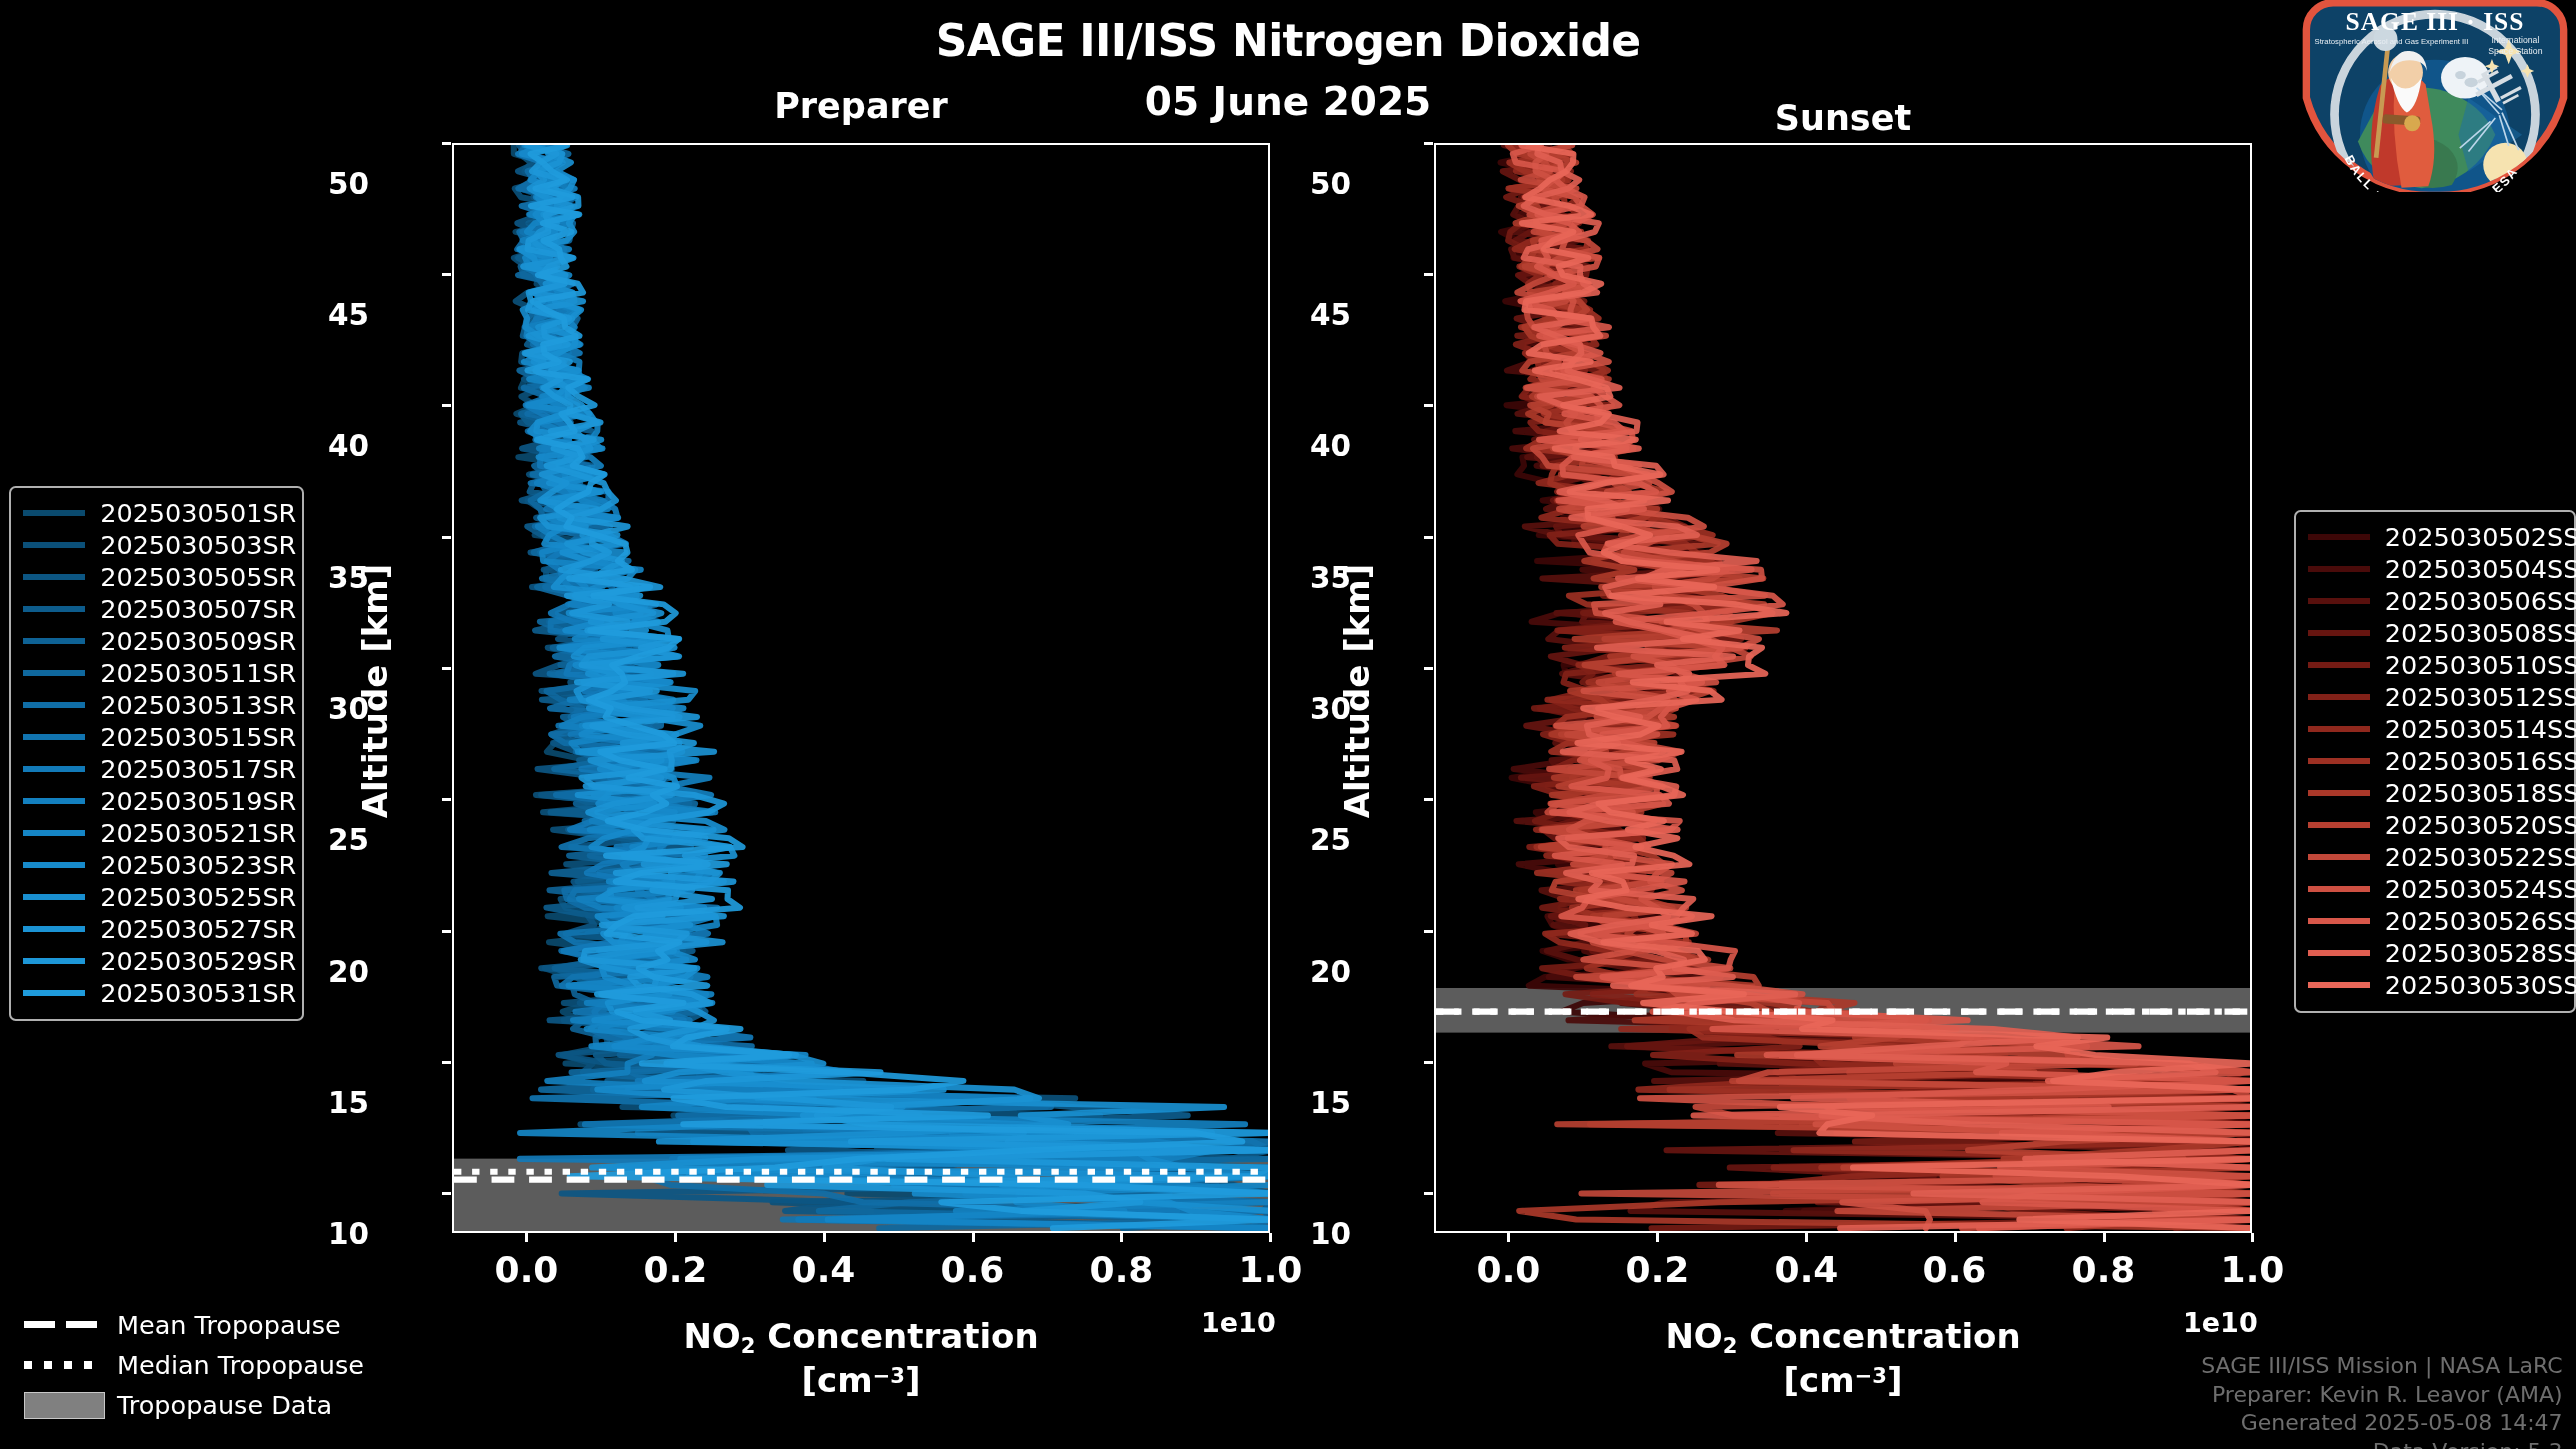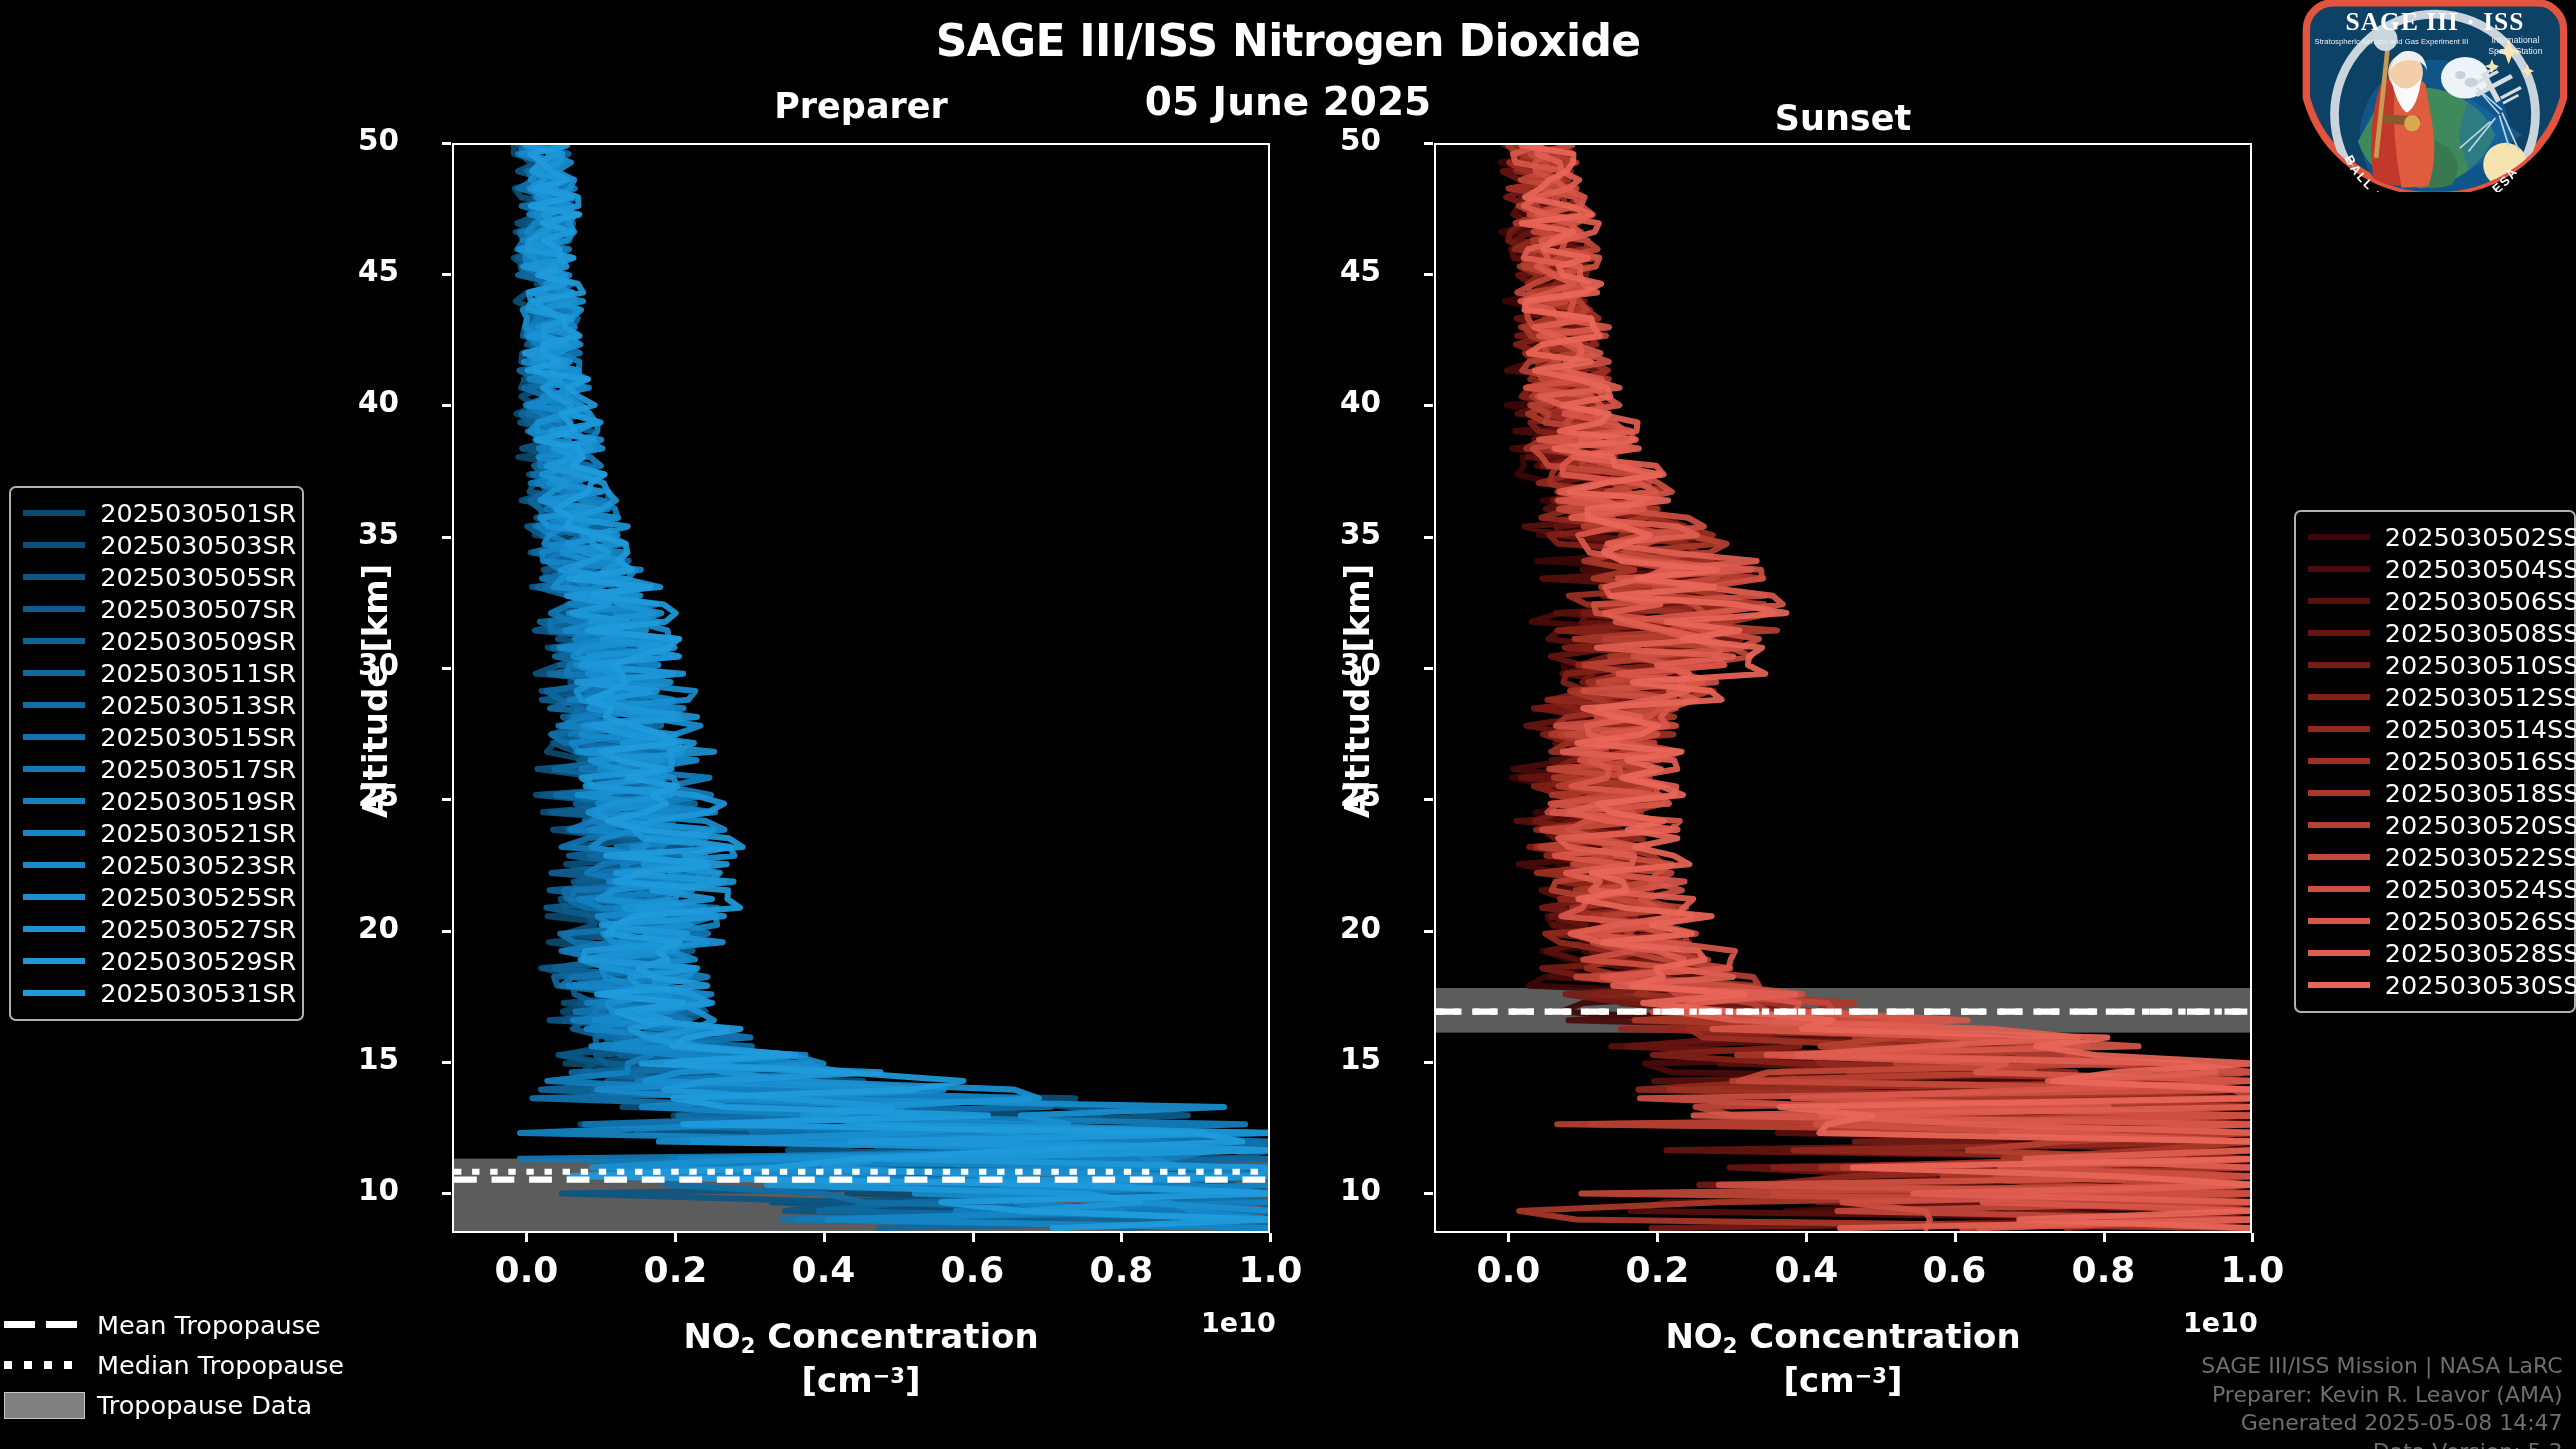--- a/index.html
+++ b/index.html
@@ -19,21 +19,21 @@
       font-size:35px;font-weight:bold;margin-top:12px;}
 
   
   .axes-frame{border:2.7px solid #fff;background:#000;box-sizing:border-box;}
   #axes-sunrise{left:452px;top:143px;width:818px;height:1090px;}
   #axes-sunset {left:1434px;top:143px;width:818px;height:1090px;}
 
   .plotclip{position:absolute;inset:0;overflow:hidden;}
 
   
-  .ytick-lab{font-size:29.5px;font-weight:bold;text-align:center;width:101px;}
+  .ytick-lab{font-size:29.5px;font-weight:bold;text-align:left;width:101px;margin-top:44px;}
   .xtick-lab{font-size:36px;font-weight:bold;text-align:center;width:107px;}
   .tickmark{background:#fff;}
   .ytickmark{width:9.4px;height:2.7px;}
   .xtickmark{width:2.7px;height:9.4px;}
 
   .axlabel{font-size:34px;font-weight:bold;text-align:center;line-height:1.25;}
   .offsetlab{font-size:27px;font-weight:bold;}
   .ylabel{font-size:34px;font-weight:bold;transform-origin:50% 50%;
           transform:rotate(-90deg);white-space:nowrap;}
 
@@ -44,21 +44,21 @@
   .legend-box{border:2px solid #b0b0b0;border-radius:6.7px;background:#000;
               padding:9.4px 12px;box-sizing:border-box;}
   .legend-row{display:flex;align-items:center;height:32px;}
   .legend-swatch{width:62px;height:6px;flex:none;}
   .legend-text{font-size:25.5px;margin-left:14.8px;white-space:nowrap;}
   #legend-sunrise{left:9.4px;top:486px;width:295px;}
   #legend-sunset {left:2294px;top:510px;width:282px;}
   #legend-sunset .legend-row{justify-content:flex-start;}
 
   
-  #legend-tropo{left:4px;top:1305px;}
+  #legend-tropo{left:24px;top:1305px;}
   #legend-tropo .legend-row{height:40px;}
   .tl-key{width:81px;height:14.8px;flex:none;position:relative;}
   .tl-text{font-size:25.5px;margin-left:12px;white-space:nowrap;}
   .dash-seg{position:absolute;background:#fff;height:7.4px;top:3.4px;}
   .dot-seg{position:absolute;background:#fff;width:8px;height:8px;top:3.4px;}
   .range-swatch{width:81px;height:27px;background:#808080;border:1.3px solid #c8c8c8;
                 box-sizing:border-box;flex:none;}
 
   
   #credits{right:13.4px;top:1352px;text-align:right;color:#6e6e6e;

